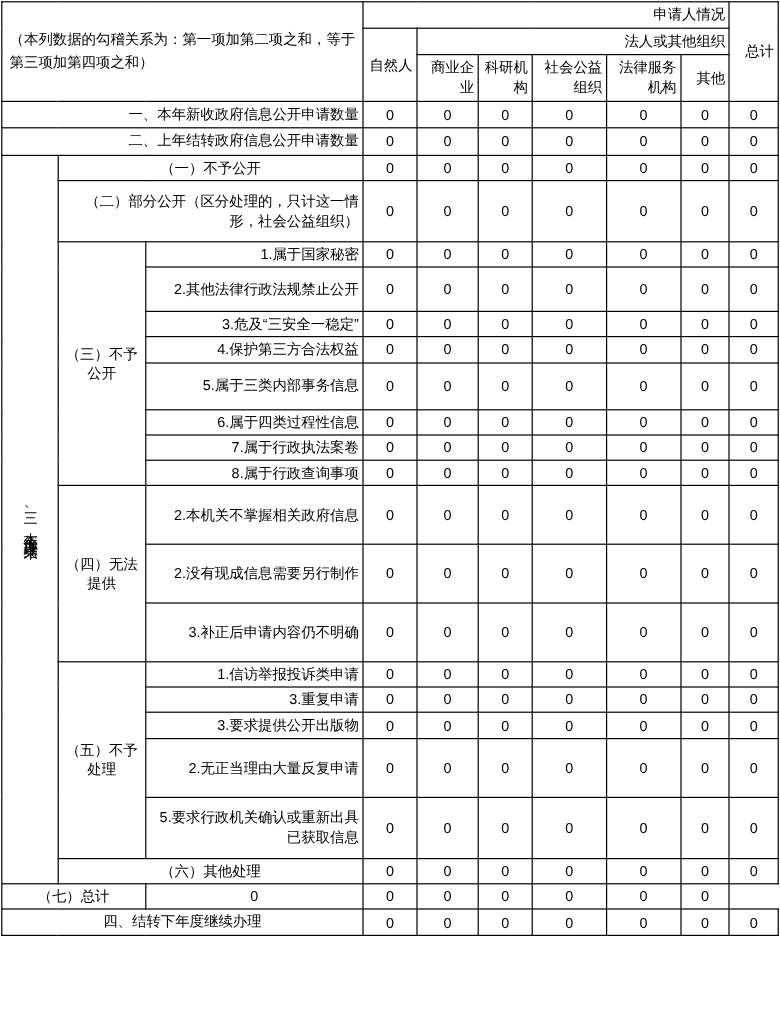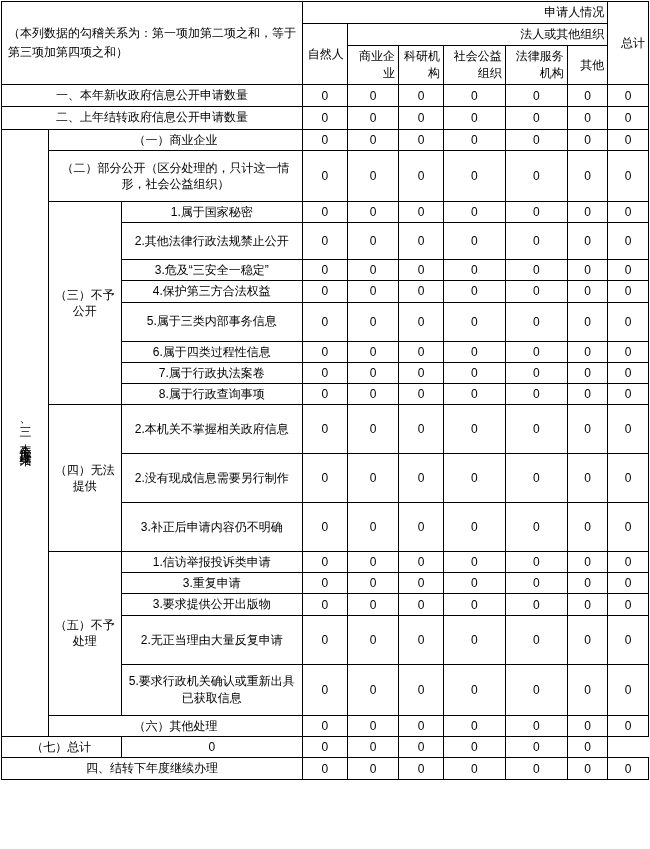--- a/index.html
+++ b/index.html
@@ -1,20 +1,20 @@
 <!DOCTYPE html>
 <html><head>
 <meta charset="utf-8">
 <style>
   html,body{margin:0;padding:0;background:#fff;}
   body{width:650px;height:849px;font-family:"Liberation Sans","DejaVu Sans",sans-serif;color:#000;}
   table{border-collapse:collapse;width:648px;margin:1px;table-layout:fixed;}
   td,th{border:1px solid #000;font-weight:normal;font-size:12px;padding:2px 3px;vertical-align:middle;}
   .c{text-align:center;}
-  .l{text-align:center;}
+  .l{text-align:right;}
   .num{text-align:center;font-size:12px;}
   .hdr{text-align:right;font-size:12px;}
   .note{font-size:12px;line-height:1.55;padding:6px 6px;margin-left:33px;}
   .vert{
     writing-mode:vertical-rl;
     text-orientation:upright;
     letter-spacing:2px;
     white-space:nowrap;
     margin:0 auto;
     font-size:12px;
@@ -82,21 +82,21 @@
     <td class="num">0</td>
     <td class="num">0</td>
   </tr>
 
   <tr>
     <td rowspan="19" class="c">
       <div class="vwrap">
             <span class="vert">三、本年度办理结果</span>
           </div>
     </td>
-    <td colspan="2" class="c smallcell">（一）商业企业</td>
+    <td colspan="2" class="c smallcell">（一）不予公开</td>
     <td class="num">0</td>
     <td class="num">0</td>
     <td class="num">0</td>
     <td class="num">0</td>
     <td class="num">0</td>
     <td class="num">0</td>
     <td class="num">0</td>
   </tr>
 
   <tr>

